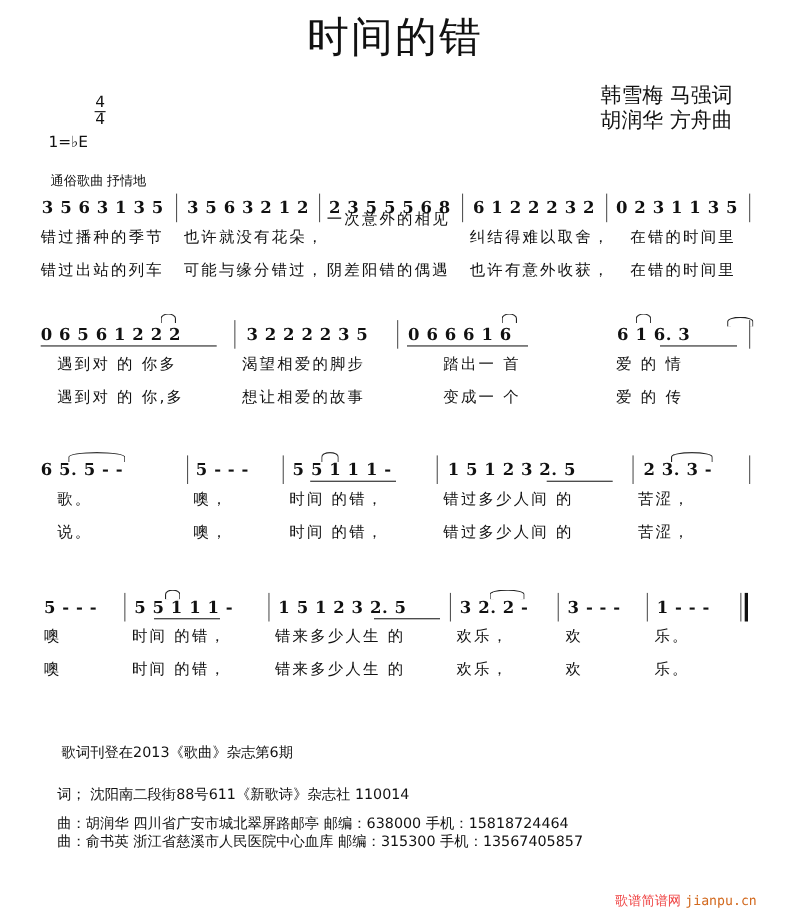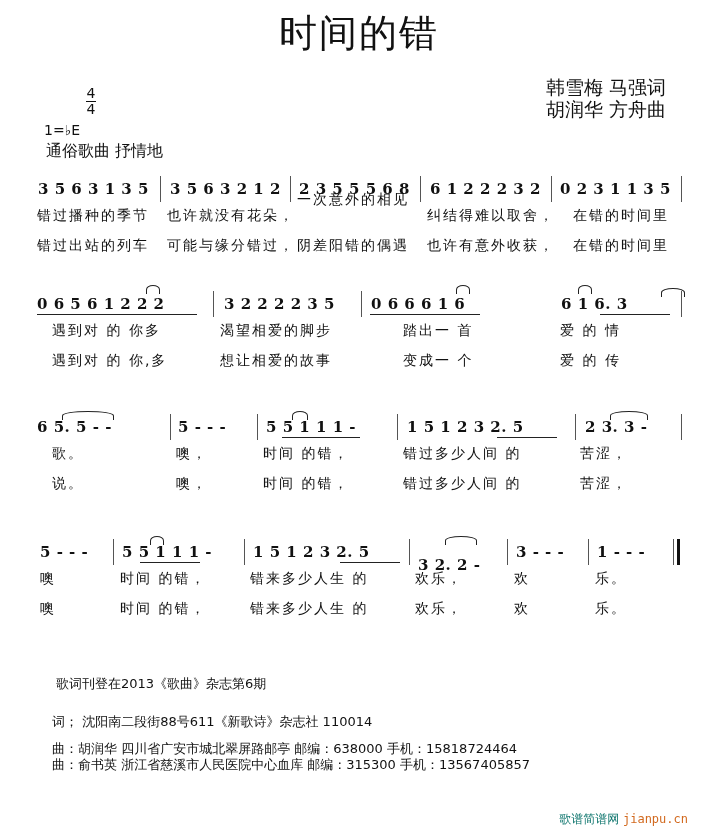--- a/index.html
+++ b/index.html
@@ -5,21 +5,21 @@
   html, body { margin: 0; padding: 0; background: #ffffff; }
   body { width: 718px; height: 836px; position: relative; overflow: hidden;
          font-family: "DejaVu Sans", sans-serif; color: #111; }
   .abs { position: absolute; white-space: nowrap; }
   .title { left: 0; width: 718px; top: 8px; text-align: center; font-family: "DejaVu Serif", serif;
            font-size: 38px; letter-spacing: 2px; color: #111; }
   .key { left: 44px; top: 112px; font-size: 14px; margin-top: 10px; }
   .timesig { left: 86px; top: 86px; font-size: 14px; line-height: 15px; text-align: center; width: 10px; }
   .timesig .bar { display:block; border-top: 1.5px solid #111; margin: 0; }
   .credits { right: 52px; top: 76px; font-size: 19px; line-height: 22px; text-align: right; }
-  .style { left: 46px; top: 141px; font-size: 16px; }
+  .style { left: 46px; top: 156px; font-size: 12px; font-family: Liberation Serif, serif; }
   .notes { font-family: "DejaVu Serif", serif; font-weight: bold; font-size: 15px; letter-spacing: 0.5px; }
   .lyric { font-size: 14px; letter-spacing: 2px; }
   .barline { position: absolute; width: 1px; background: #555; }
   .final { position: absolute; width: 3px; background: #111; }
   .ul { position: absolute; height: 1px; background: #222; }
   .slur { position: absolute; border: 1.2px solid #222; border-bottom: none; border-radius: 50% 50% 0 0; height: 8px; }
   .foot { font-size: 13px; }
   .wm { right: 30px; bottom: 8px; font-size: 12px; color: #444; }
   .wm span { color: #d2691e; font-family: "DejaVu Sans Mono", monospace; }
 </style>
@@ -118,21 +118,21 @@
   <div class="abs lyric" style="left:176px;top:475px">噢，</div>
   <div class="abs lyric" style="left:263px;top:475px">时间     的错，</div>
   <div class="abs lyric" style="left:403px;top:475px">错过多少人间     的</div>
   <div class="abs lyric" style="left:580px;top:475px">苦涩，</div>
 </div>
 
 <div>
   <div class="abs notes" style="left:40px;top:543px">5 - - -</div>
   <div class="abs notes" style="left:122px;top:543px">5 5 1   1 1 -</div>
   <div class="abs notes" style="left:253px;top:543px">1 5 1 2 3 2.   5</div>
-  <div class="abs notes" style="left:418px;top:556px">3 2.  2 -</div>
+  <div class="abs notes" style="left:418px;top:543px">3 2.  2 -</div>
   <div class="abs notes" style="left:516px;top:543px">3 - - -</div>
   <div class="abs notes" style="left:597px;top:543px">1 - - -</div>
   <div class="ul" style="left:140px;top:562px;width:60px"></div>
   <div class="ul" style="left:340px;top:562px;width:60px"></div>
   <div class="slur" style="left:150px;top:536px;width:12px"></div>
   <div class="slur" style="left:445px;top:536px;width:30px"></div>
   <div class="barline" style="left:113px;top:539px;height:26px"></div>
   <div class="barline" style="left:244px;top:539px;height:26px"></div>
   <div class="barline" style="left:409px;top:539px;height:26px"></div>
   <div class="barline" style="left:507px;top:539px;height:26px"></div>
@@ -154,15 +154,15 @@
   <div class="abs lyric" style="left:514px;top:600px">欢</div>
   <div class="abs lyric" style="left:595px;top:600px">乐。</div>
 </div>
 
 <div class="abs foot" style="left:56px;top:675px">歌词刊登在2013《歌曲》杂志第6期</div>
 <div class="abs foot" style="left:52px;top:713px">词；  沈阳南二段街88号611《新歌诗》杂志社  110014</div>
 <div class="abs foot" style="left:52px;top:740px">曲：胡润华  四川省广安市城北翠屏路邮亭    邮编：638000  手机：15818724464</div>
 <div class="abs foot" style="left:52px;top:756px">曲：俞书英  浙江省慈溪市人民医院中心血库  邮编：315300  手机：13567405857</div>
 
 <div class="abs wm">
-  <span style="color:#0f766e;font-family:Liberation Mono, monospace">歌谱简谱网</span>
+  <span style="color:#ef4444;font-family:Liberation Mono, monospace">歌谱简谱网</span>
   <span>jianpu.cn</span>
 </div>
 
 </body></html>

